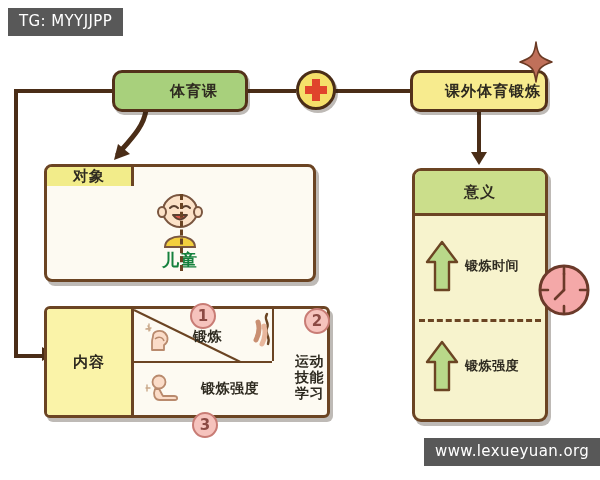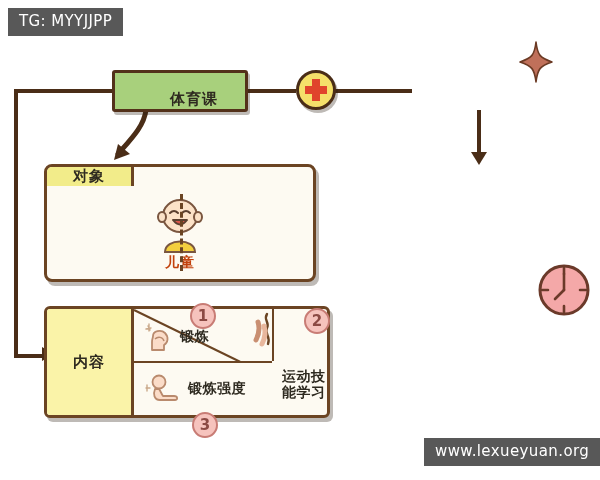--- a/index.html
+++ b/index.html
@@ -30,23 +30,23 @@
     line-height: 1;
   }
   #tg-badge { left: 8px; top: 8px; }
   #site-badge { left: 424px; top: 438px; font-size: 15px; }
 
   
   .node {
     position: absolute;
     box-sizing: border-box;
     border: 3px solid #53311a;
-    border-radius: 3px;
-    display: flex;
-    align-items: flex-end;
+    border-radius: 10px;
+    display: flex;
+    align-items: center;
     justify-content: center;
     color: #2e2a20;
     font-size: 15px;
     font-weight: bold;
     letter-spacing: 1px;
     box-shadow: 2px 3px 0 rgba(40,28,14,.30);
     padding-left: 28px;
   }
   .node.green { background: #a8d07c; }
   .node.yellow { background: #f7eb8e; }
@@ -161,23 +161,23 @@
   }
   #panel-target .person {
     flex: 1;
     display: flex;
     flex-direction: column;
     align-items: center;
     justify-content: flex-end;
     padding-bottom: 7px;
   }
   #panel-target .person .cap {
-    font-size: 14px;
-    font-weight: bold;
-    color: #c2410c;
+    font-size: 17px;
+    font-weight: bold;
+    color: #15803d;
     letter-spacing: 1px;
     margin-top: 2px;
   }
   #panel-target .vdash {
     position: absolute;
     left: 50%;
     top: 8px;
     bottom: 8px;
     width: 0;
     border-left: 3px dashed #6b4423;
@@ -241,21 +241,21 @@
   }
   #cell-exercise { left: 8px; top: 10px; width: 130px; height: 36px; }
   #cell-skill {
     left: 144px; top: 4px; width: 58px; height: 70px;
     align-items: flex-end;
     line-height: 1.15;
     padding-top: 18px;
   }
   #cell-fitness { left: 10px; top: 60px; width: 150px; height: 40px; }
 
-  .item-text { margin-left: 4px; font-family: Liberation Serif, serif; }
+  .item-text { margin-left: 17px; }
 
   
   .circ-num {
     position: absolute;
     width: 26px; height: 26px;
     border-radius: 50%;
     background: #f6c3bd;
     border: 2px solid #c87c75;
     box-sizing: border-box;
     display: flex;
@@ -361,20 +361,23 @@
 
   <div class="node green" id="n-pe">
     <span>体育课</span>
   </div>
 
   <div id="plus-badge">
     <span class="bar-h"></span>
     <span class="bar-v"></span>
   </div>
 
+  <div class="node yellow" id="n-extra">
+    <span>课外体育锻炼</span>
+  </div>
 
   <svg id="sparkle" viewBox="0 0 36 40">
     <path d="M18 0 C19.5 13, 22 16, 34 20 C22 24, 19.5 27, 18 40 C16.5 27, 14 24, 2 20 C14 16, 16.5 13, 18 0 Z" fill="#c0705a" stroke="#6b3a24" stroke-width="1.6" stroke-linejoin="round"></path>
   </svg>
 
   <div id="panel-target">
     <div class="label-cell">对象</div>
     <div class="people">
       <div class="vdash"></div>
 
@@ -430,20 +433,39 @@
     <path d="M17 2 C13 8, 20 10, 17 16 C14 22, 21 24, 18 32" stroke="#6b4423" stroke-width="2.4" fill="none" stroke-linecap="round"></path>
     <path d="M8 10 C10 16, 9 22, 6 28" stroke="#c98f72" stroke-width="5" fill="none" stroke-linecap="round"></path>
     <path d="M14 14 C16 20, 15 26, 12 32" stroke="#e8b79d" stroke-width="5" fill="none" stroke-linecap="round"></path>
   </svg>
 
   <div class="circ-num" id="num-1">1</div>
   <div class="circ-num" id="num-2">2</div>
   <div class="circ-num" id="num-3">3</div>
 
 
+  <div id="panel-meaning">
+    <div class="head">意义</div>
+
+    <div class="row">
+      <svg width="34" height="56" viewBox="0 0 34 56">
+        <path d="M17 4 L32 24 L24 24 L24 52 L10 52 L10 24 L2 24 Z" fill="#b9d98a" stroke="#6b4423" stroke-width="2.4" stroke-linejoin="round"></path>
+      </svg>
+      <span class="rtxt">锻炼时间</span>
+    </div>
+
+    <div id="meaning-dash"></div>
+
+    <div class="row">
+      <svg width="34" height="56" viewBox="0 0 34 56">
+        <path d="M17 4 L32 24 L24 24 L24 52 L10 52 L10 24 L2 24 Z" fill="#b9d98a" stroke="#6b4423" stroke-width="2.4" stroke-linejoin="round"></path>
+      </svg>
+      <span class="rtxt">锻炼强度</span>
+    </div>
+  </div>
 
   <svg id="clock" viewBox="0 0 56 56">
     <circle cx="28" cy="28" r="24" fill="#f4a8a8" stroke="#6b3a2a" stroke-width="3"></circle>
     <path d="M28 6 L28 12 M50 28 L44 28 M28 50 L28 44 M6 28 L12 28" stroke="#6b3a2a" stroke-width="2.6" stroke-linecap="round"></path>
     <path d="M28 28 L28 12" stroke="#6b3a2a" stroke-width="2.6" stroke-linecap="round"></path>
     <path d="M28 28 L19 37" stroke="#6b3a2a" stroke-width="2.6" stroke-linecap="round"></path>
   </svg>
 
   <div class="badge" id="tg-badge">TG: MYYJJPP</div>
   <div class="badge" id="site-badge">www.lexueyuan.org</div>

